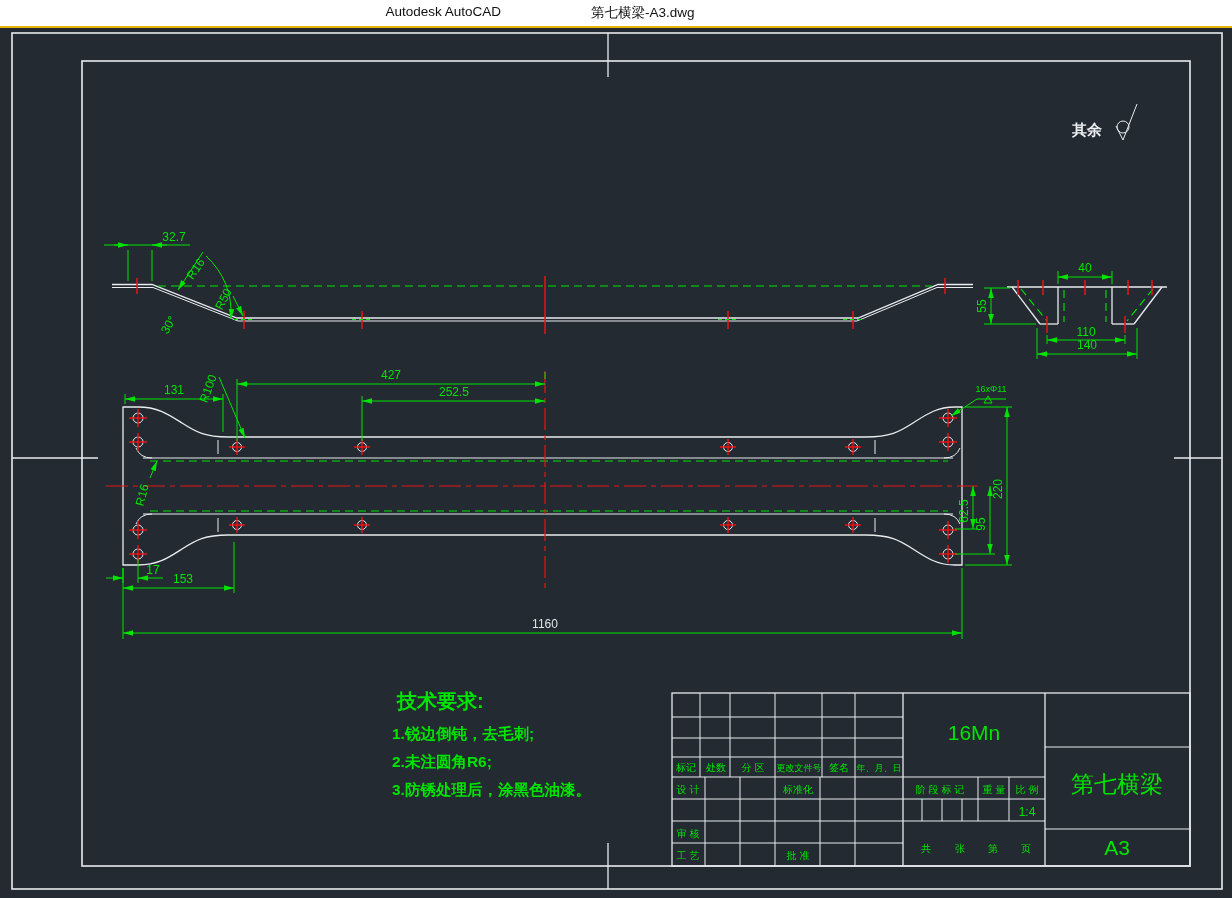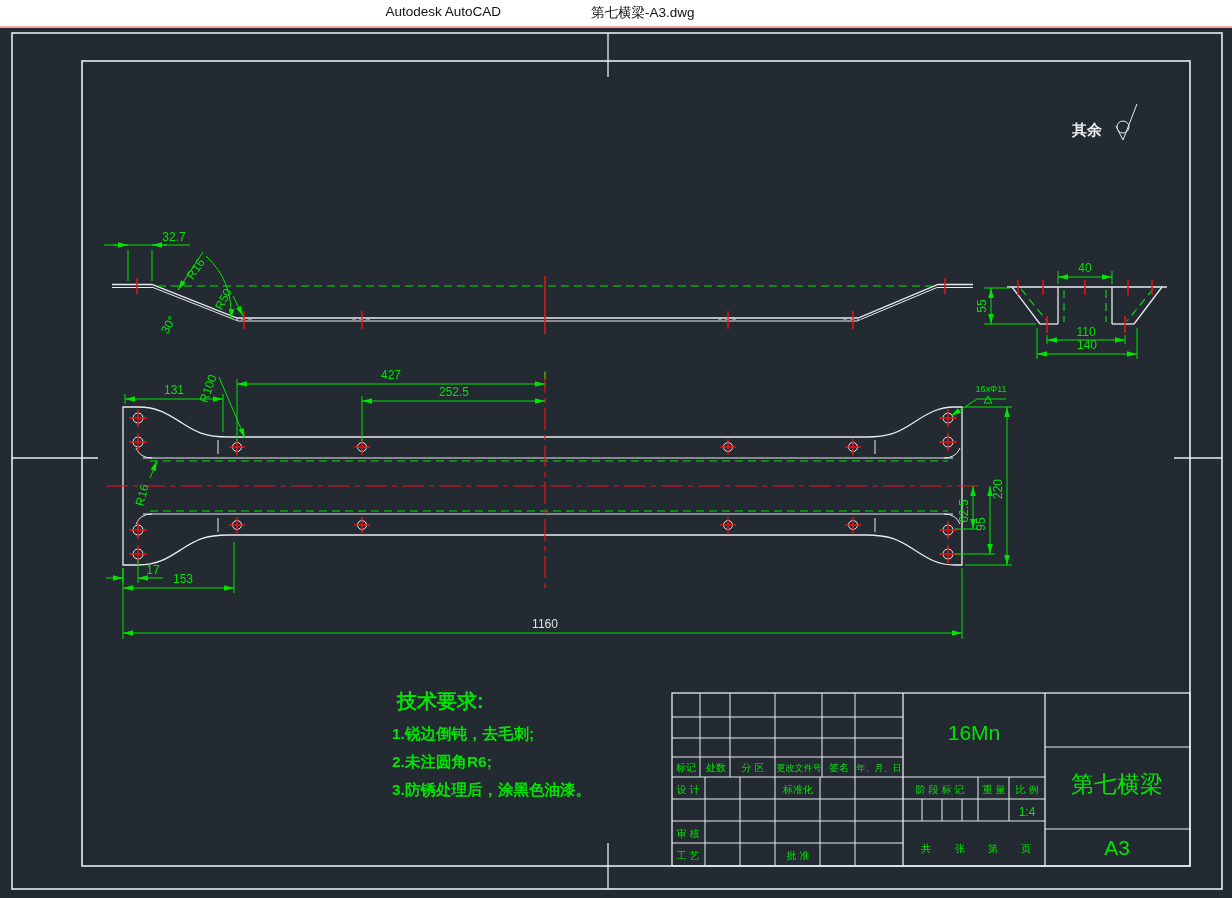--- a/index.html
+++ b/index.html
@@ -5,21 +5,21 @@
   html,body{margin:0;padding:0;}
   body{
     width:1232px;height:898px;position:relative;overflow:hidden;
     background:var(--c-bg,#242a32);
     font-family:"Liberation Sans", sans-serif;
   }
   .titlebar{
     position:absolute;top:0;left:0;width:1232px;height:26px;
     background:#ffffff;color:#111;
     display:flex;align-items:center;justify-content:center;gap:90px;
-    font-size:13.5px;border-bottom:2px solid #fca5a5;
+    font-size:13.5px;border-bottom:2px solid #eab308;
     transform:translateX(0);
   }
   .titlebar .tb-inner{display:flex;gap:90px;transform:translateX(-76px);}
   svg{position:absolute;top:0;left:0;}
   
   .wl{stroke:var(--c-line,#e8ecef);stroke-width:1.3;fill:none;}
   .wl2{stroke:var(--c-line,#e8ecef);stroke-width:1;fill:none;}
   .frame{stroke:var(--c-line,#e8ecef);stroke-width:1.6;fill:none;}
   .gl{stroke:var(--c-green,#00e400);stroke-width:1;fill:none;}
   .gld{stroke:var(--c-green,#00e400);stroke-width:1.1;fill:none;stroke-dasharray:8 5;}

